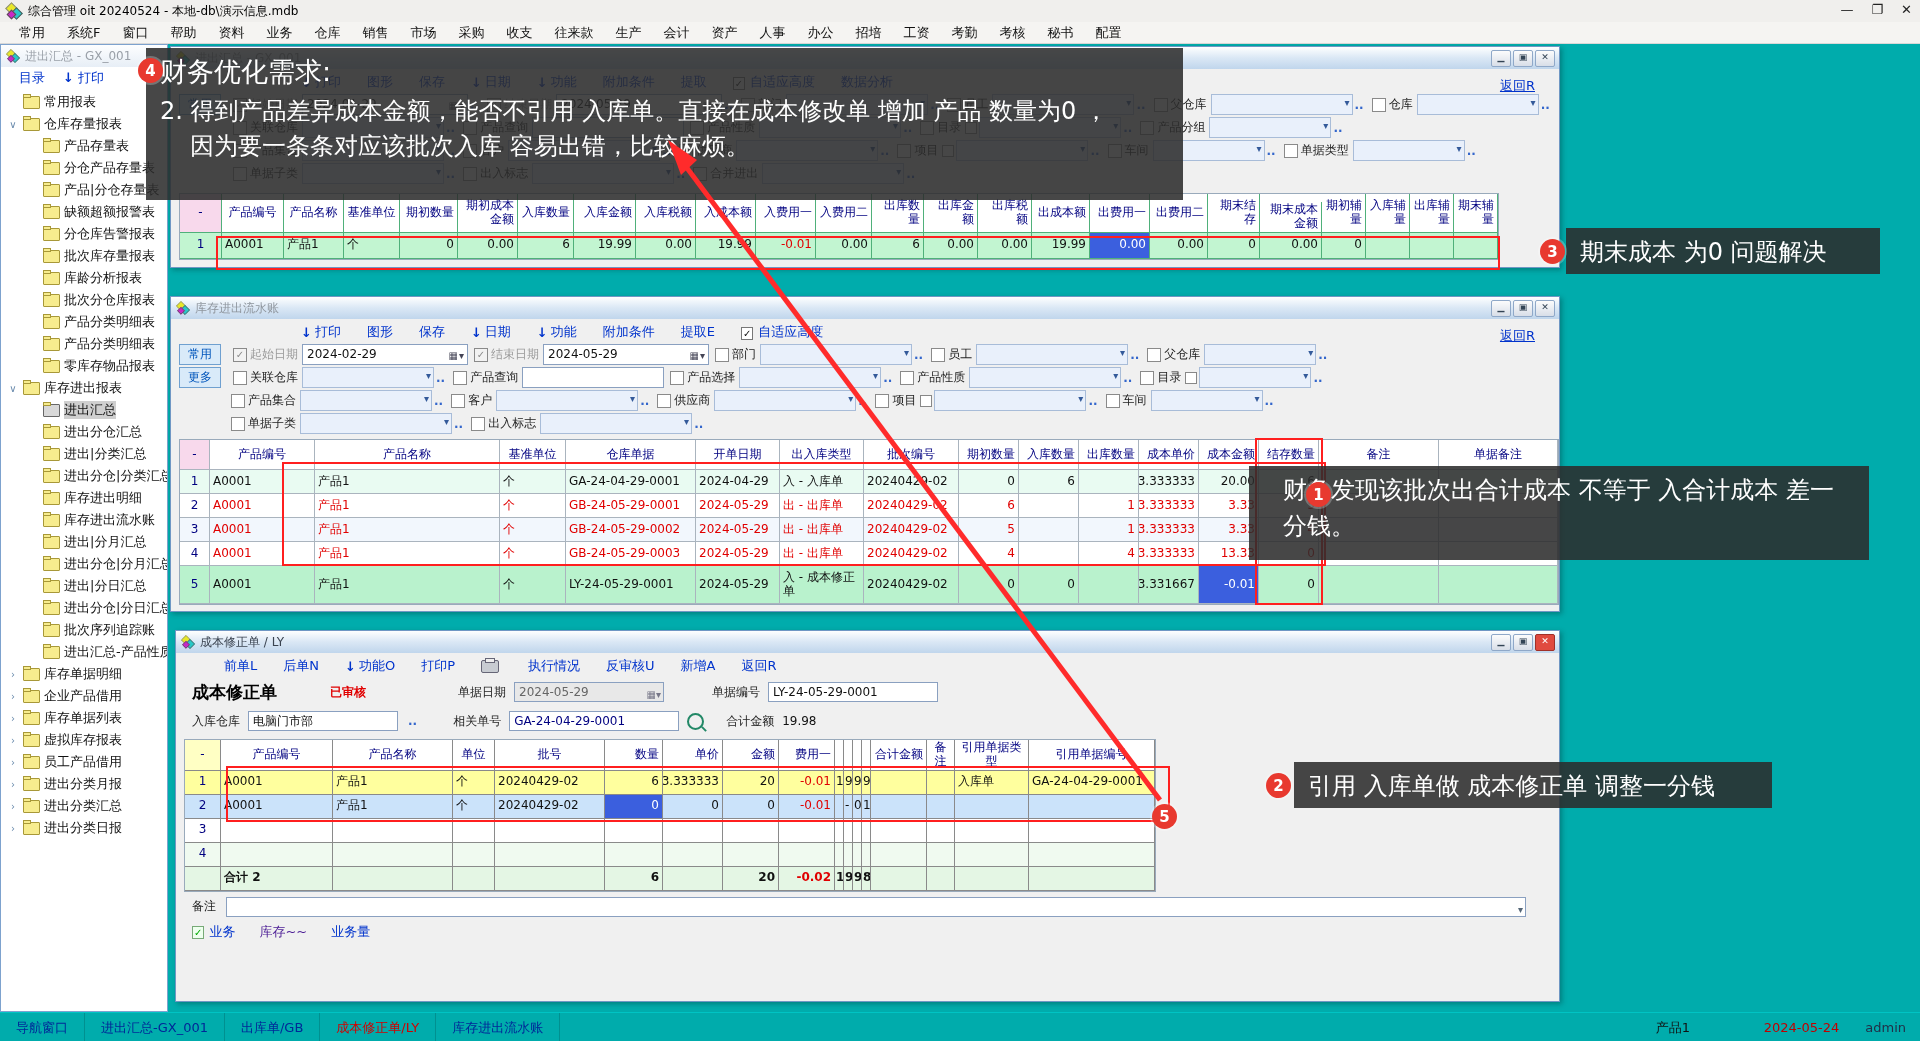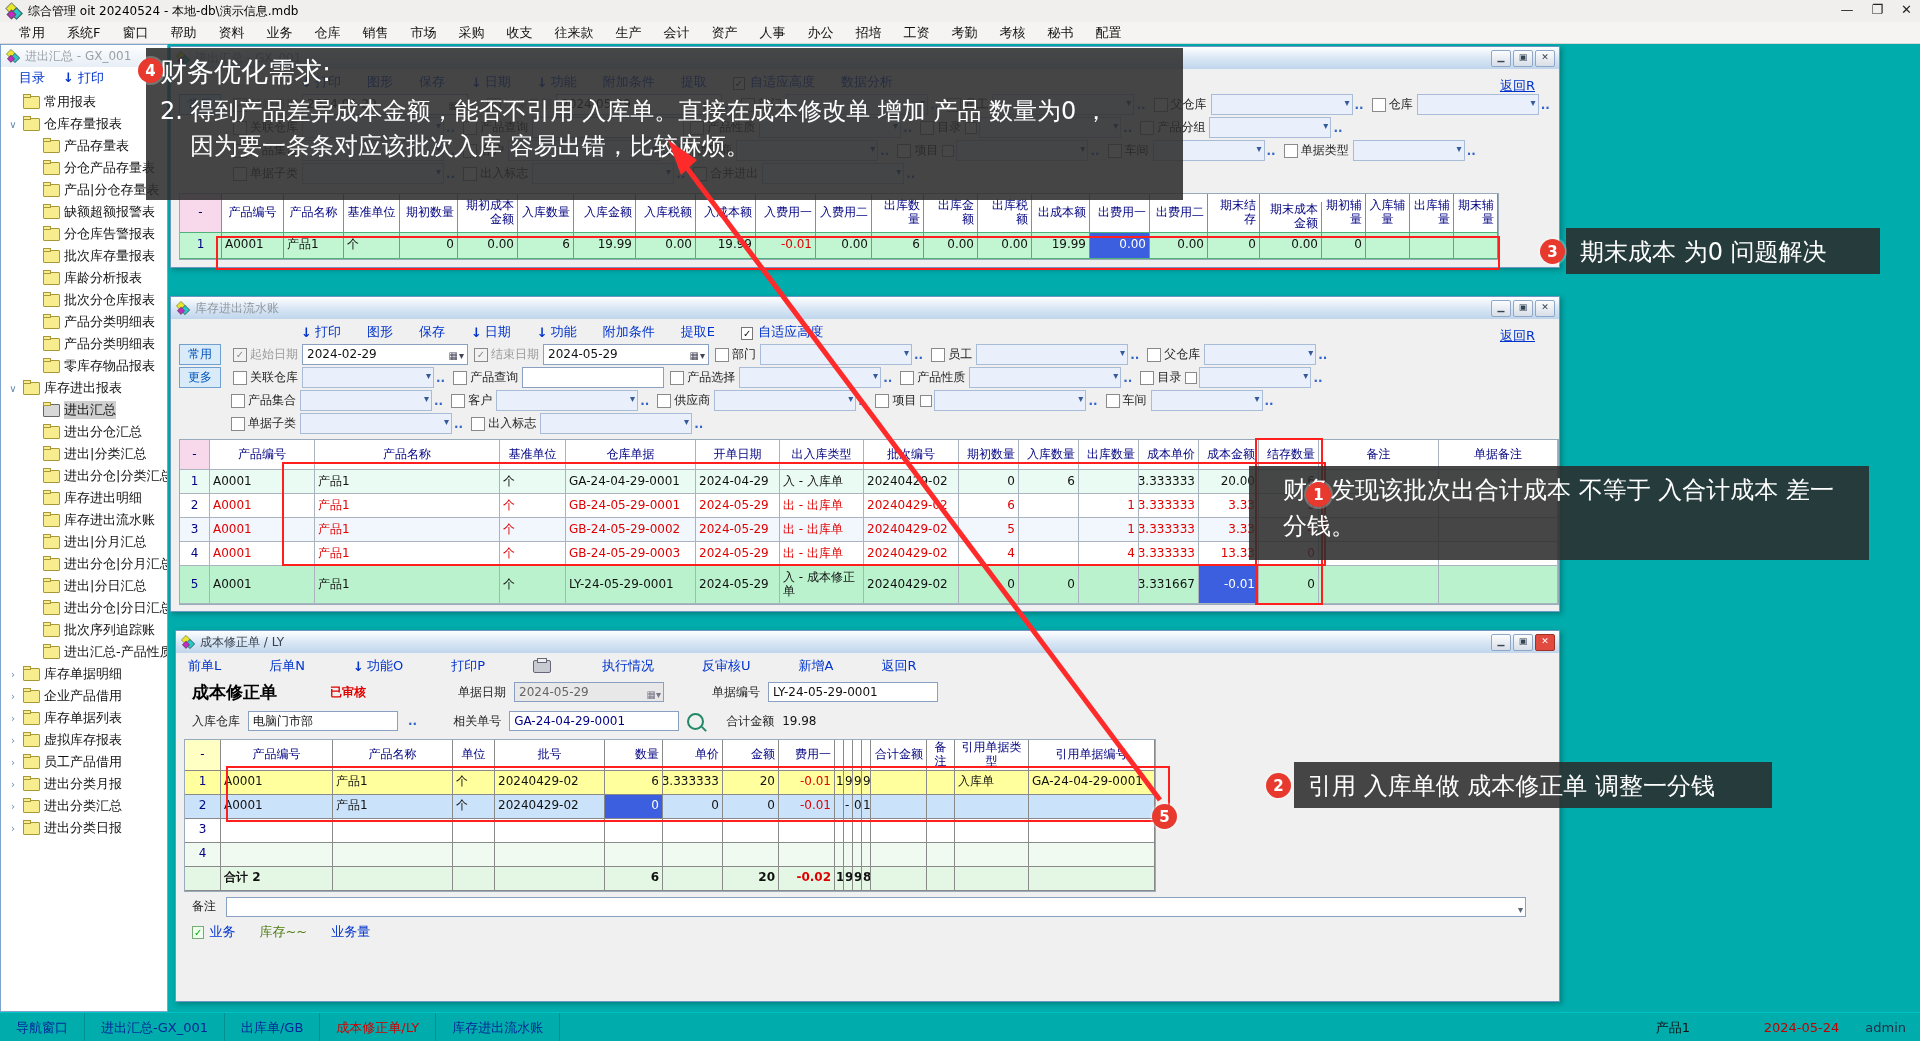--- a/index.html
+++ b/index.html
@@ -31,28 +31,28 @@
   .folder:before{content:"";position:absolute;left:-1px;top:-3px;width:6px;height:2px;background:#F7EC8E;border:1px solid #A89838;}
   .tree-item.sel .tlabel{background:#CFCFCF;}
   .tree-item.sel .folder{background:#D8D8D8;border-color:#666;}
   
   .window{position:absolute;background:#F0F0F0;border:1px solid #6F97C4;box-shadow:2px 2px 5px rgba(0,40,40,.35);box-sizing:border-box;}
   .wtitle{height:22px;background:linear-gradient(#FEFFFF,#DAE7F5 50%,#C0D6EC);display:flex;align-items:center;gap:4px;padding:0 4px;color:#8E959D;font-size:12px;}
   .wctrls{margin-left:auto;display:flex;gap:2px;}
   .wbtn{width:18px;height:15px;background:linear-gradient(#FCFCFC,#D8DEE8);border:1px solid #8FA8C8;font-size:9px;line-height:13px;text-align:center;color:#345;border-radius:2px;}
   .wbtn.close-red{background:#E04A3F;color:#fff;border-color:#A03028;font-weight:bold;}
   .toolbar{display:flex;align-items:center;gap:26px;padding:4px 0 2px 130px;color:#0033CC;font-size:13px;}
-  .toolbar.w3{padding-left:12px;gap:48px;}
+  .toolbar.w3{padding-left:12px;gap:26px;margin-left:36px;}
   .tb-it{display:flex;align-items:center;gap:3px;white-space:nowrap;}
   .tb-it .arr:before{content:"↓";color:#0033CC;font-weight:bold;}
   .tb-it .chk:before{content:"✓";color:#111;border:1px solid #777;background:#fff;font-size:10px;padding:0 1px;margin-right:2px;}
   .tb-it .ckg:before{content:"✓";color:#0A0;border:1px solid #7A7;background:#EFE;font-size:10px;padding:0 1px;margin-right:2px;}
   .tb-it .prn{display:inline-block;width:16px;height:11px;background:#C8CCD2;border:1px solid #667;border-radius:2px;position:relative;}
   .tb-it .prn:before{content:"";position:absolute;left:3px;top:-3px;width:8px;height:3px;background:#EEE;border:1px solid #667;}
-  .tb-it.red u{color:#4d7c0f;}
+  .tb-it.red u{color:#4c1d95;}
   .tb-it u{text-decoration:none;}
   .ret-link{position:absolute;right:24px;top:30px;color:#0033CC;text-decoration:underline;font-size:13px;}
   
   .frow{display:flex;align-items:center;height:23px;padding-left:8px;white-space:nowrap;}
   .f-btn{flex:none;width:40px;height:19px;background:#D9EAF9;border:1px solid #6FA0D0;color:#0055BB;text-align:center;line-height:18px;margin-right:6px;font-size:12px;}
   .f-cb{flex:none;display:flex;align-items:center;gap:3px;margin:0 4px 0 6px;color:#222;}
   .f-cb .box{width:12px;height:12px;background:#fff;border:1px solid #8A8A8A;display:inline-block;text-align:center;line-height:11px;font-size:10px;}
   .f-cb.dis .box{color:#8A8A8A;background:#F2F2F2;}
   .f-cb.dis em{color:#9A9A9A;}
   .f-cb em{font-style:normal;}
@@ -555,21 +555,21 @@
           <div class="th r" style="width: 56px;">入费用二</div>
           <div class="th r" style="width: 52px;">出库数量</div>
           <div class="th r" style="width: 54px;">出库金额</div>
           <div class="th r" style="width: 54px;">出库税额</div>
           <div class="th r" style="width: 58px;">出成本额</div>
           <div class="th r" style="width: 60px;">出费用一</div>
           <div class="th r" style="width: 58px;">出费用二</div>
           <div class="th r" style="width: 52px;">期末结存</div>
           <div class="th r" style="width: 62px; margin-top: 8px;">期末成本金额</div>
           <div class="th r" style="width: 44px;">期初辅量</div>
-          <div class="th r" style="width: 44px; text-align: center;">入库辅量</div>
+          <div class="th r" style="width: 44px;">入库辅量</div>
           <div class="th r" style="width: 44px;">出库辅量</div>
           <div class="th r" style="width: 44px;">期末辅量</div>
         </div><div class="tr">
           <div class="td" style="width: 42px;">1</div>
           <div class="td" style="width: 62px;">A0001</div>
           <div class="td" style="width: 60px;">产品1</div>
           <div class="td" style="width: 56px;">个</div>
           <div class="td r" style="width: 58px;">0</div>
           <div class="td r" style="width: 60px;">0.00</div>
           <div class="td r" style="width: 56px;">6</div>

